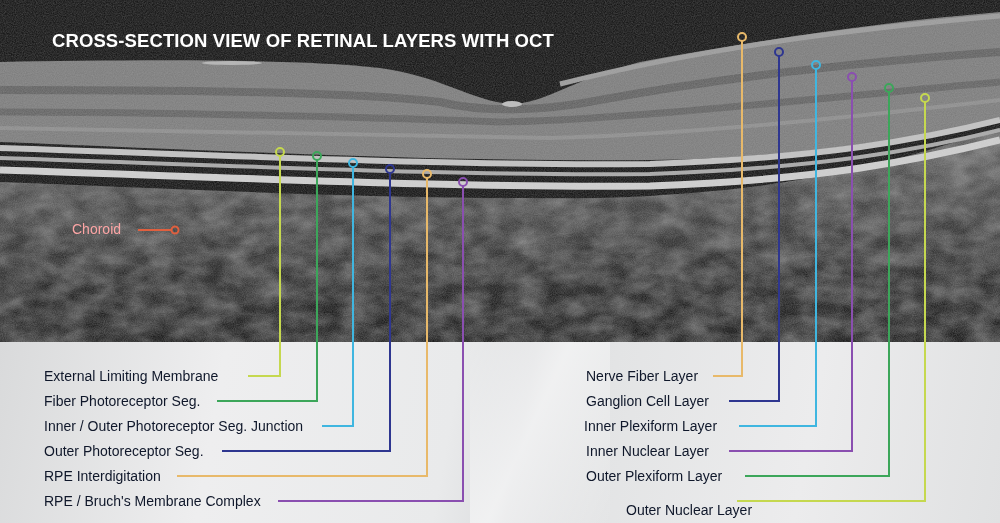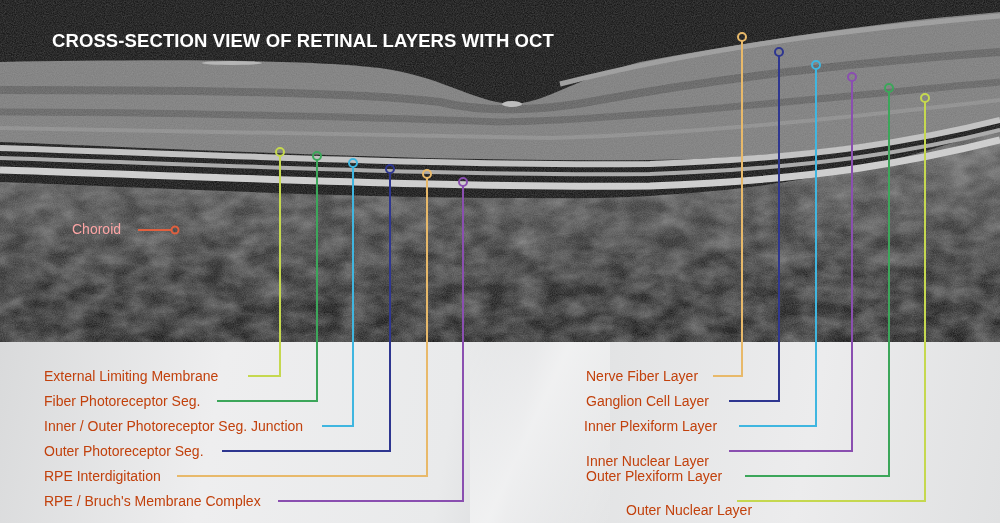--- a/index.html
+++ b/index.html
@@ -5,21 +5,21 @@
   html, body { margin: 0; padding: 0; }
   body { width: 1000px; height: 523px; overflow: hidden; background: #e6e7e8; position: relative;
          font-family: "Liberation Sans", sans-serif; }
   #oct { position: absolute; left: 0; top: 0; width: 1000px; height: 394px; background: #0c0c0c; overflow: hidden; }
   #legend-panel { position: absolute; left: 0; top: 342px; width: 1000px; height: 181px;
     background: linear-gradient(100deg, #d9dadb 0%, #eeeeef 22%, #e9eaeb 45%, #dcdddf 52%, #e3e4e5 60%, #ececed 80%, #e0e1e2 100%); }
   #legend-panel .sheen { position:absolute; left:470px; top:0; width:140px; height:181px;
     background: linear-gradient(115deg, rgba(255,255,255,0) 0%, rgba(255,255,255,0.55) 45%, rgba(255,255,255,0) 100%); }
   .title { position: absolute; left: 52px; top: 30px; color: #ffffff; font-size: 18.5px; font-weight: bold;
     letter-spacing: 0.1px; white-space: nowrap; }
-  .legend-label { position: absolute; color: #c2410c; font-size: 14px; white-space: nowrap; line-height: 16px; }
+  .legend-label { position: absolute; color: #0f172a; font-size: 14px; white-space: nowrap; line-height: 16px; }
   .choroid-label { position: absolute; left: 72px; top: 221px; color: #fca5a5; font-size: 14px; }
   svg.overlay { position: absolute; left: 0; top: 0; }
 </style>
 </head>
 <body>
 
 <div id="oct">
   <svg width="1000" height="342" viewBox="0 0 1000 342">
     <defs>
       <filter id="noise" x="0" y="0" width="100%" height="100%">
@@ -74,21 +74,21 @@
 <div class="legend-label" style="left:44px; top:368px;">External Limiting Membrane</div>
 <div class="legend-label" style="left:44px; top:393px;">Fiber Photoreceptor Seg.</div>
 <div class="legend-label" style="left:44px; top:418px;">Inner / Outer Photoreceptor Seg. Junction</div>
 <div class="legend-label" style="left:44px; top:443px;">Outer Photoreceptor Seg.</div>
 <div class="legend-label" style="left:44px; top:468px;">RPE Interdigitation</div>
 <div class="legend-label" style="left:44px; top:493px;">RPE / Bruch's Membrane Complex</div>
 
 <div class="legend-label" style="left:586px; top:368px;">Nerve Fiber Layer</div>
 <div class="legend-label" style="left:586px; top:393px;">Ganglion Cell Layer</div>
 <div class="legend-label" style="left:584px; top:418px;">Inner Plexiform Layer</div>
-<div class="legend-label" style="left:586px; top:443px;margin-top:10px;">Inner Nuclear Layer</div>
+<div class="legend-label" style="left:586px; top:443px;">Inner Nuclear Layer</div>
 <div class="legend-label" style="left:586px; top:468px;">Outer Plexiform Layer</div>
 <div class="legend-label" style="left:586px; top:502px;margin-left:40px;">Outer Nuclear Layer</div>
 
 <svg class="overlay" width="1000" height="523" viewBox="0 0 1000 523">
   <g fill="none" stroke-width="2">
 
     <polyline points="248,376 280,376 280,156" stroke="#c5d84f"></polyline>
     <circle cx="280" cy="152" r="4" stroke="#c5d84f"></circle>
     <polyline points="217,401 317,401 317,160" stroke="#3ca65a"></polyline>
     <circle cx="317" cy="156" r="4" stroke="#3ca65a"></circle>

